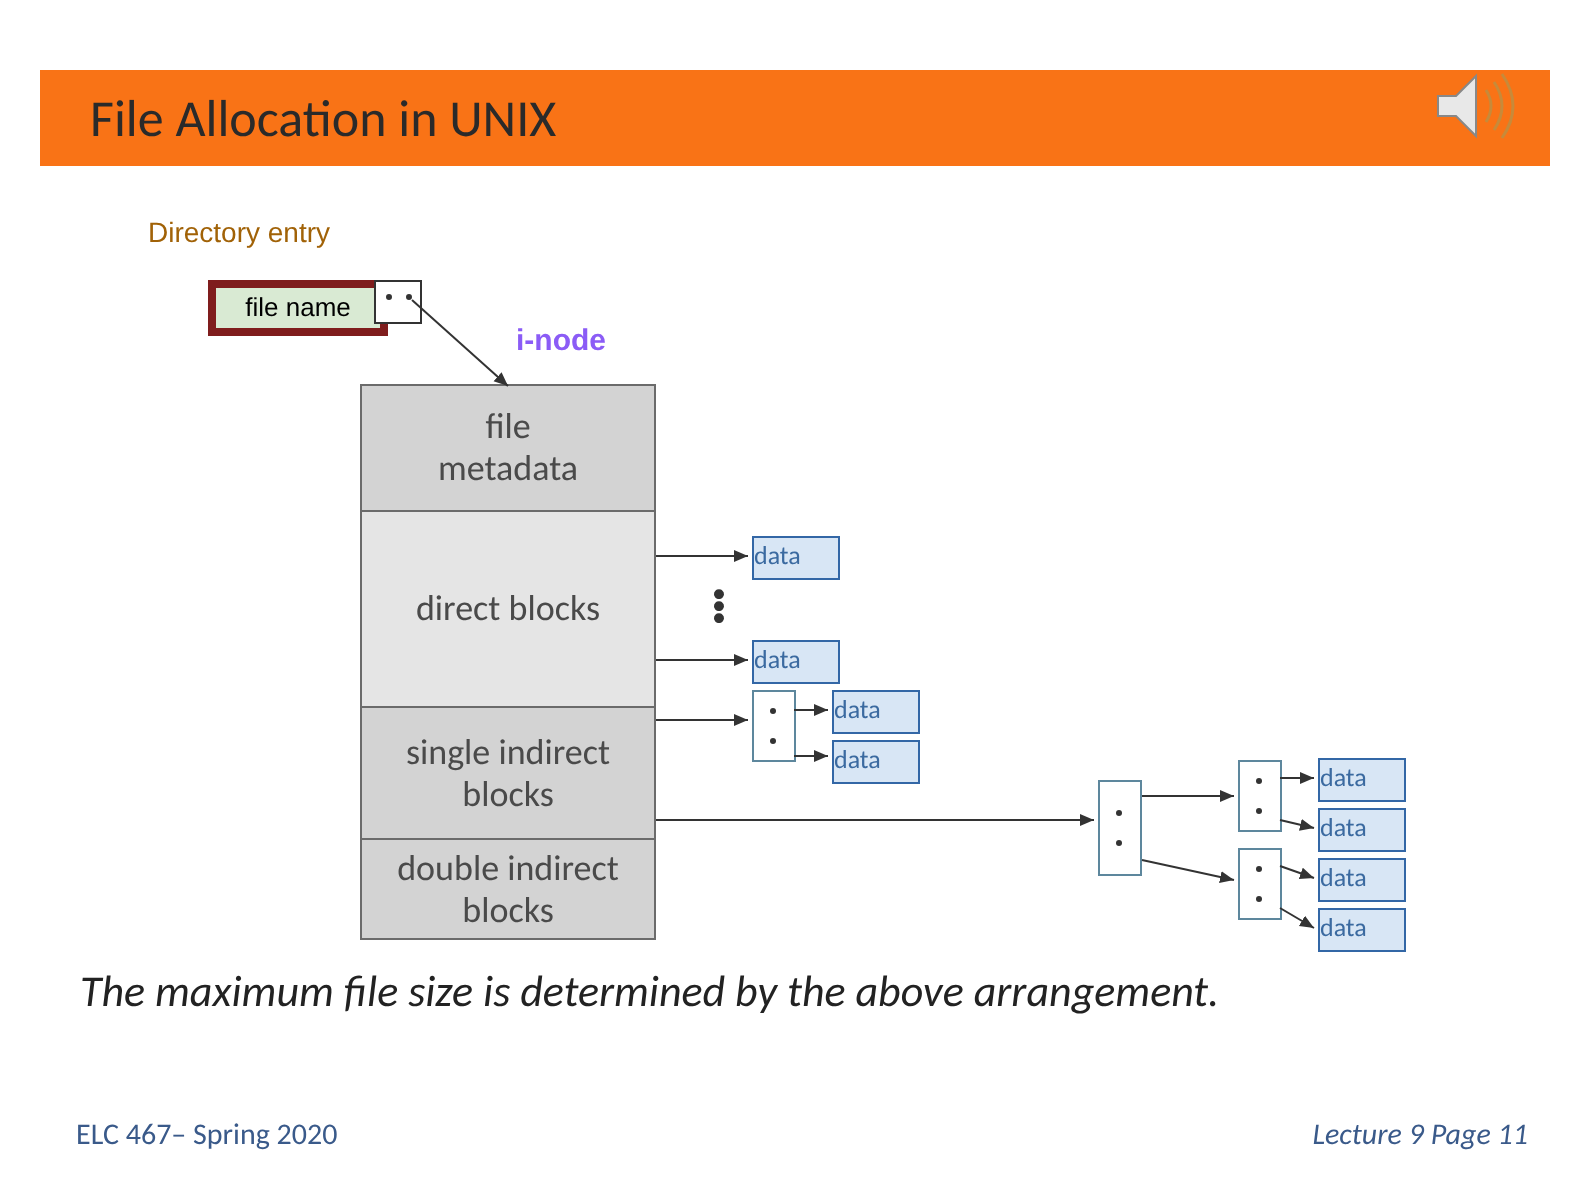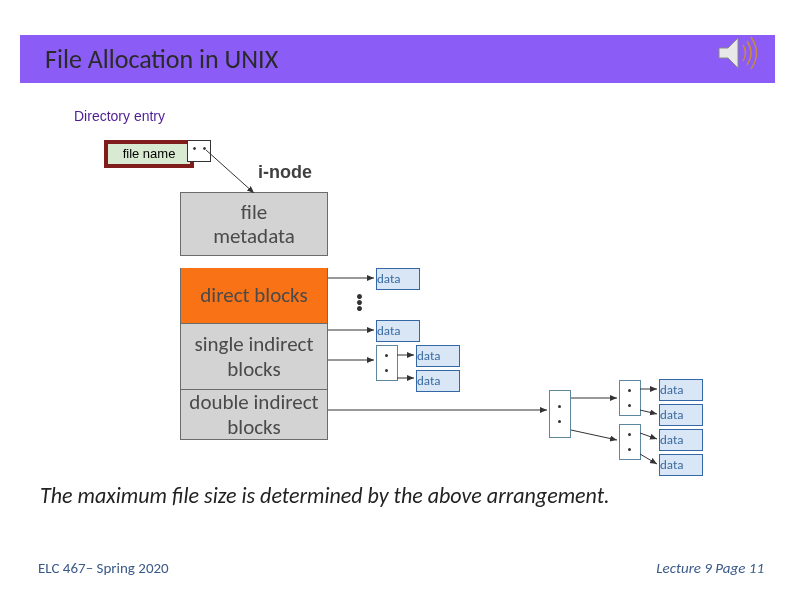--- a/index.html
+++ b/index.html
@@ -10,42 +10,42 @@
     font-family: "Calibri", "Segoe UI", sans-serif;
     position: relative;
     background: #fff;
   }
   .title-bar {
     position: absolute;
     left: 20px;
     top: 35px;
     width: 755px;
     height: 48px;
-    background: #8b5cf6;
+    background: #f97316;
     display: flex;
     align-items: center;
   }
   .title-text {
     color: #2a2a2a;
     font-size: 26px;
     padding-left: 25px;
   }
   .speaker-icon {
     position: absolute;
     right: 30px;
     top: 28px;
     width: 50px;
     height: 50px;
   }
   .dir-entry-label {
     position: absolute;
     left: 74px;
     top: 108px;
     font-size: 14px;
-    color: #4c1d95;
+    color: #a16207;
     font-family: Arial, sans-serif;
   }
   .file-name-box {
     position: absolute;
     left: 104px;
     top: 140px;
     width: 82px;
     height: 20px;
     background: #d9ead3;
     border: 4px solid #7f1d1d;
@@ -80,47 +80,47 @@
     width: 1px;
     height: 1px;
     border: 1px solid #333;
     border-radius: 50%;
     background: #333;
   }
   .inode-label {
     position: absolute;
     left: 258px;
     top: 162px;
-    font-size: 18px;
+    font-size: 15px;
     font-weight: 600;
-    color: #404040;
+    color: #8b5cf6;
     font-family: Arial, sans-serif;
   }
 
   
   .inode-col {
     position: absolute;
     left: 180px;
     top: 192px;
     width: 148px;
   }
   .inode-cell {
     border: 1.5px solid #6b6b6b;
     background: #d3d3d3;
     color: #4a4a4a;
-    font-size: 21px;
+    font-size: 18px;
     text-align: center;
     display: flex;
     flex-direction: column;
     justify-content: center;
     line-height: 1.15;
     box-sizing: border-box;
   }
   .inode-metadata { height: 64px; }
-  .inode-direct  { height: 56px; background: #f97316; border-top: none; margin-top: 12px; }
+  .inode-direct  { height: 98px; background: #e5e5e5; border-top: none; }
   .inode-single  { height: 66px; border-top: none; }
   .inode-double  { height: 50px; border-top: none; }
 
   .data-box {
     position: absolute;
     width: 42px;
     height: 20px;
     border: 1.5px solid #3367a6;
     background: #d8e6f5;
     color: #3b6aa0;

